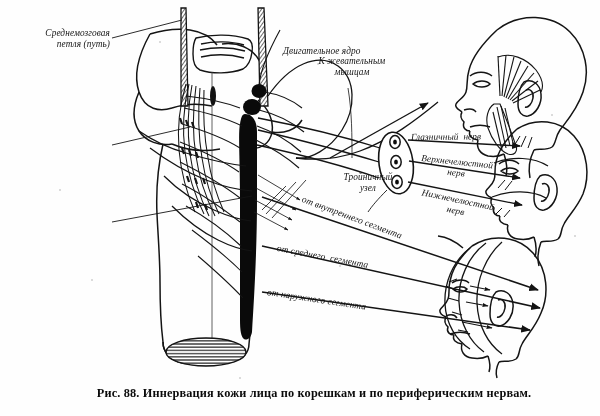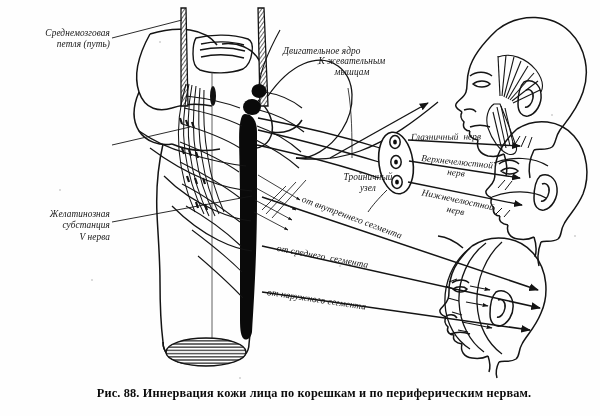--- a/index.html
+++ b/index.html
@@ -387,23 +387,20 @@
           <circle cx="240" cy="378" r="1"></circle>
       </g>
 
     </g>
   </svg>
 
   <div class="lbl rt" style="left:14px;top:28px;width:96px;">Среднемозговая
 петля (путь)</div>
 
 
-  <div class="lbl rt" style="left:10px;top:209px;width:100px;">Желатинозная
-субстанция
-V нерва</div>
 
   <div class="lbl" style="left:283px;top:20px;margin-top:26px;">Двигательное ядро</div>
 
   <div class="lbl ctr" style="left:306px;top:56px;width:92px;text-align:center;">К жевательным
 мышцам</div>
 
   <div class="lbl ctr" style="left:330px;top:172px;width:76px;">Тройничный
 узел</div>
 
   <div class="lbl rot-v1" style="left:411px;top:132px;">Глазничный  нерв</div>

